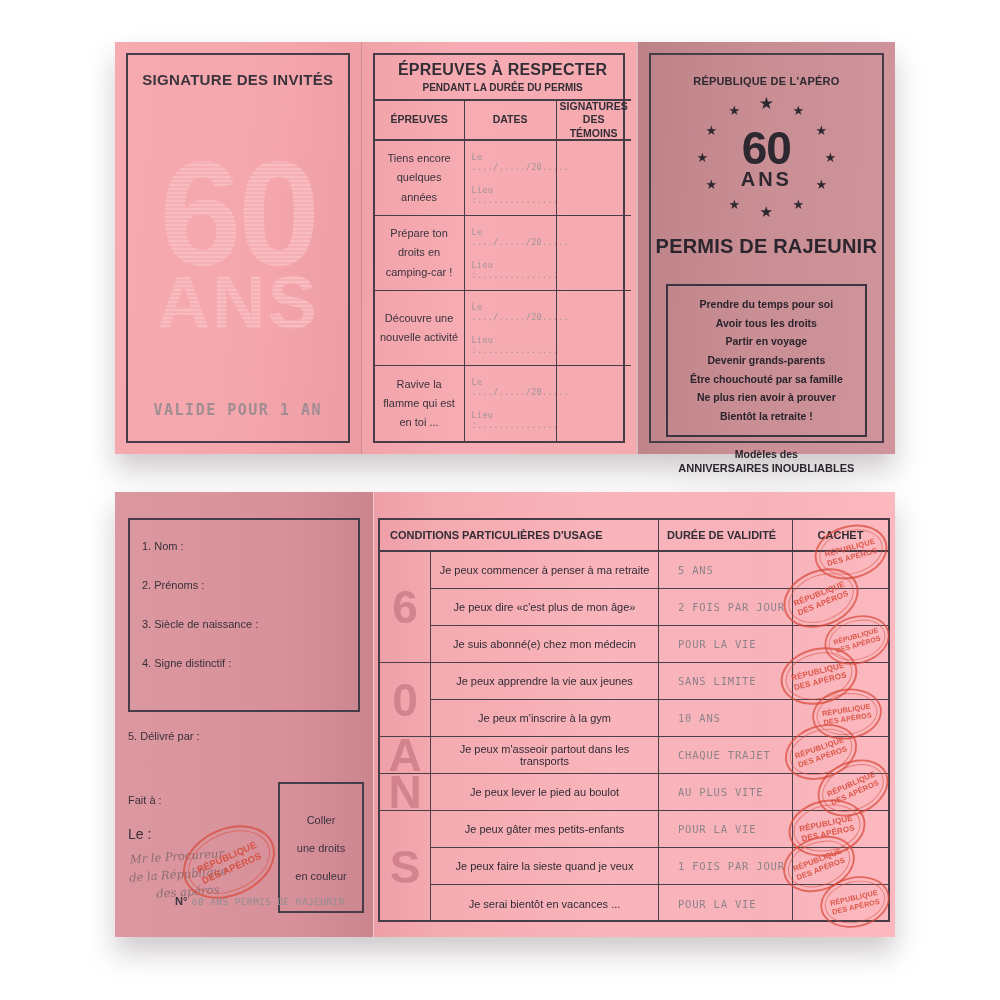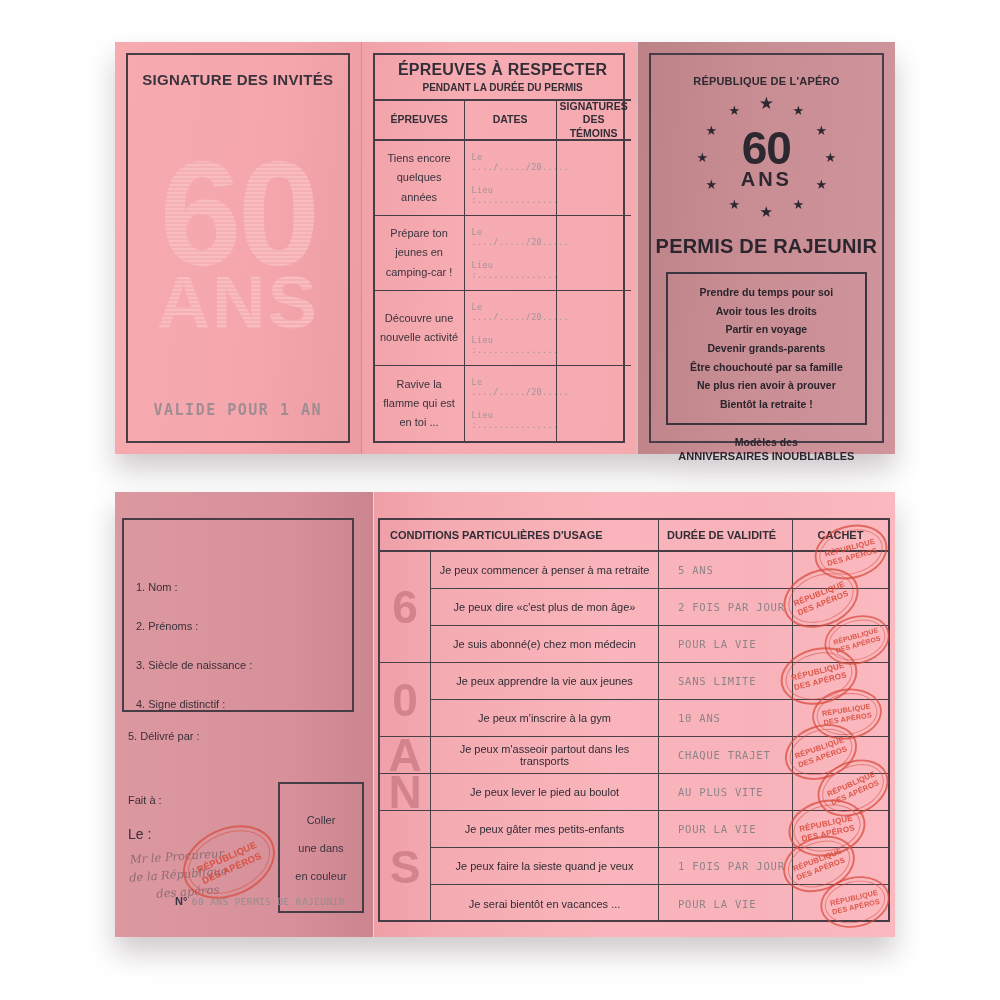--- a/index.html
+++ b/index.html
@@ -37,34 +37,34 @@
   .t-dt { display:flex; flex-direction:column; justify-content:center; gap:13px; font-size:8.5px; color:#a2939a; padding-left:7px; letter-spacing:.3px; }
   .t-sg { border-right:none; }
 
   .cover-rep { margin-top:20px; text-align:center; font-size:11px; font-weight:700; letter-spacing:.2px; color:#2e2831; }
   .badge { position:relative; width:170px; height:132px; margin:6px auto 0; }
   .star { position:absolute; transform:translate(-50%,-50%); color:#2d2730; font-size:13px; }
   .badge-core { position:absolute; left:0; right:0; top:50%; transform:translate(0,-50%); text-align:center; color:#2d2730; }
   .badge-core .b60 { font-size:46px; font-weight:800; letter-spacing:-1px; line-height:.9; }
   .badge-core .bans { font-size:20px; font-weight:800; letter-spacing:3px; line-height:1; }
   .cover-title { margin-top:10px; text-align:center; font-size:20px; font-weight:800; letter-spacing:.2px; color:#2b252e; }
-  .rights-box { margin:14px 15px 0; border:2px solid #3c3440; padding:9px 2px; }
+  .rights-box { margin:26px 15px 0; border:2px solid #3c3440; padding:9px 2px; }
   .rights-box div { text-align:center; font-size:10.5px; font-weight:700; line-height:1.78; color:#29242c; }
   .brand { margin-top:11px; text-align:center; color:#2b252e; }
   .brand .b1 { font-size:10.5px; font-weight:700; }
   .brand .b2 { font-size:11px; font-weight:700; margin-top:2px; }
 
   
   .bottom-card { position:absolute; left:115px; top:492px; width:780px; height:445px; display:flex;
                  filter:drop-shadow(0 16px 14px rgba(130,115,120,.38)); }
   .b-left { width:258px; position:relative; background:linear-gradient(90deg,#dc98a0 0%,#d79099 70%,#cb858e 100%); }
   .b-right { width:522px; position:relative; background:linear-gradient(90deg,#ee9ea7 0%,#f4aab1 12%,#f9b5bb 45%,#f8b3ba 75%,#fbb9bf 100%); border-left:1px solid rgba(255,245,245,.3); }
 
-  .id-box { position:absolute; left:7px; top:26px; width:232px; height:194px; border:2px solid #473d47;
-            display:flex; flex-direction:column; gap:27px; padding:20px 0 0 12px;justify-content:flex-end; }
+  .id-box { position:absolute; left:13px; top:26px; width:232px; height:194px; border:2px solid #473d47;
+            display:flex; flex-direction:column; gap:27px; padding:20px 0 0 12px; }
   .id-field { font-size:11px; color:#393039; }
   .id-field5 { position:absolute; left:13px; top:238px; font-size:11px; color:#393039; }
   .id-fait  { position:absolute; left:13px; top:302px; font-size:11px; color:#393039; }
   .id-le    { position:absolute; left:13px; top:334px; font-size:14px; color:#393039; }
   .script   { position:absolute; left:16px; top:354px; width:160px; font-family:"DejaVu Serif", serif; font-style:italic;
               font-size:11.5px; color:#8e6d74; line-height:1.55; transform:rotate(-4deg); }
   .script .s2 { margin-left:-2px; }
   .script .s3 { margin-left:24px; }
   .photo-box { position:absolute; left:163px; top:290px; width:86px; height:131px; border:2px solid #473d47;
                display:flex; flex-direction:column; justify-content:center; gap:16px; text-align:center; font-size:11px; color:#3b3340; }
@@ -123,21 +123,21 @@
         <div class="t-h">DATES</div>
         <div class="t-h last">SIGNATURES DES TÉMOINS</div>
 
         <div class="t-cell t-ep">Tiens encore quelques années</div>
         <div class="t-cell t-dt dotmatrix">
           <span>Le ..../...../20.....</span>
           <span>Lieu :...............</span>
         </div>
         <div class="t-cell t-sg"></div>
 
-        <div class="t-cell t-ep">Prépare ton jeunes en camping-car !</div>
+        <div class="t-cell t-ep">Prépare ton droits en camping-car !</div>
         <div class="t-cell t-dt dotmatrix">
           <span>Le ..../...../20.....</span>
           <span>Lieu :...............</span>
         </div>
         <div class="t-cell t-sg"></div>
 
         <div class="t-cell t-ep">Découvre une nouvelle activité</div>
         <div class="t-cell t-dt dotmatrix">
           <span>Le ..../...../20.....</span>
           <span>Lieu :...............</span>
@@ -210,21 +210,21 @@
         <div class="s1">Mr le Procureur</div>
         <div class="s2">de la République</div>
         <div class="s3">des apéros</div>
       </div>
       <div class="stamp stamp-big" style="left:66px;top:336px;transform:rotate(-24deg)">
         <span>RÉPUBLIQUE</span>
         <span>DES APÉROS</span>
       </div>
       <div class="photo-box">
         <div>Coller</div>
-        <div>une dans</div>
+        <div>une droits</div>
         <div>en couleur</div>
       </div>
       <div class="num-line">
         <span class="np">N°</span>
         <span class="nt dotmatrix">60 ANS PERMIS DE RAJEUNIR</span>
       </div>
     </div>
 
     <div class="b-right">
       <div class="cond-table">

